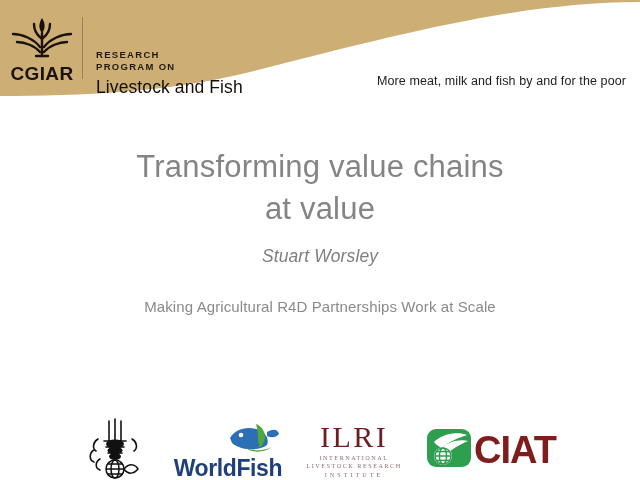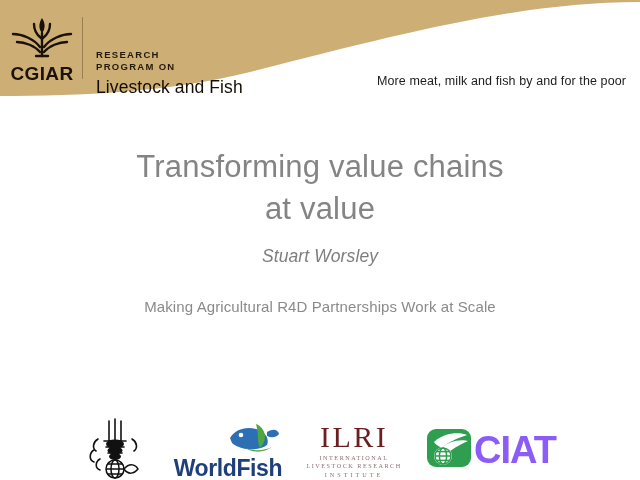--- a/index.html
+++ b/index.html
@@ -112,21 +112,21 @@
     font-family:"Liberation Serif", serif;
     font-size:6.2px; color:#8d6e70;
     letter-spacing:1.5px; line-height:8.6px;
     text-align:center; margin-top:2px;
   }
   .ilri-sub span { display:block; }
   .ilri-sub .l3 { letter-spacing:3px; }
   .logo-ciat { align-items:center; gap:2px; }
   .ciat-word {
     font-size:38px; font-weight:bold;
-    color:#8b5cf6; letter-spacing:-1px;
+    color:#7f1d1d; letter-spacing:-1px;
     line-height:38px;
   }
 </style>
 </head>
 <body>
 
 <div class="header-band">
   <svg width="640" height="102" viewBox="0 0 640 102" aria-hidden="true">
     <path d="M0,0 H640 V2 C520,2 400,34 250,72 C170,92 80,96 0,96 Z" fill="#CDAF75"></path>
   </svg>

